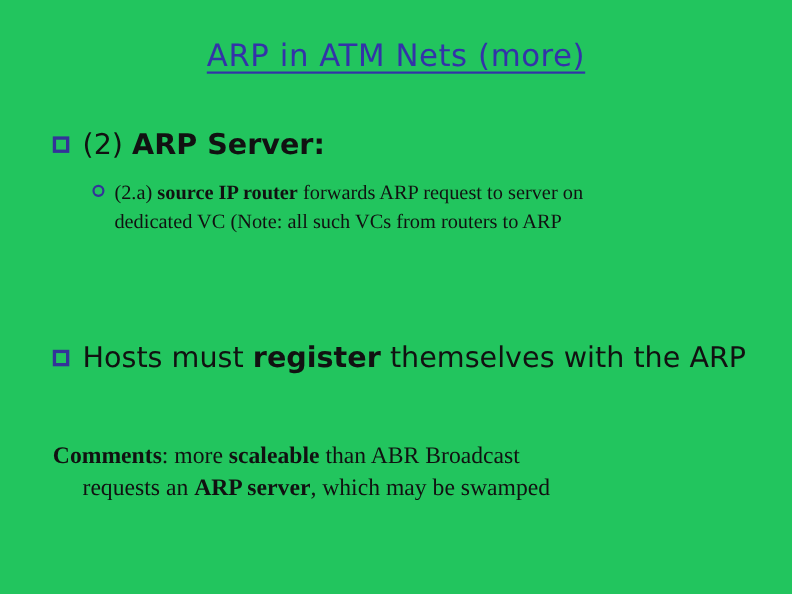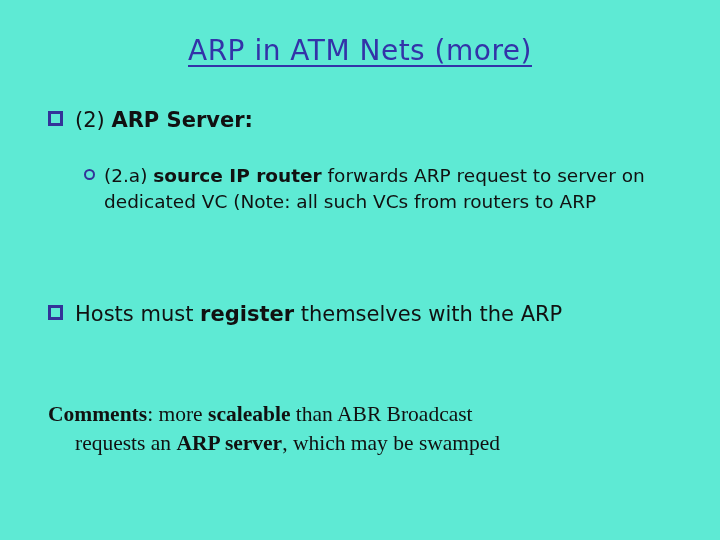--- a/index.html
+++ b/index.html
@@ -4,21 +4,21 @@
 <style>
   html, body {
     margin: 0;
     padding: 0;
     background: #ffffff;
   }
   .slide {
     position: relative;
     width: 720px;
     height: 540px;
-    background: #5eead4;
+    background: #22c55e;
     font-family: "DejaVu Sans", sans-serif;
     color: #111111;
     overflow: hidden;
   }
   .bold { font-weight: bold; }
 
   .title {
     position: absolute;
     top: 34px;
     left: 0;
@@ -33,22 +33,23 @@
   }
 
   .line {
     white-space: nowrap;
   }
 
   
   .bullet-l1 {
     position: absolute;
     left: 48px;
-    font-size: 21px;
+    font-size: 26px;
     line-height: 28px;
+    margin-top: 12px;
   }
   .bullet-l1 .body {
     display: inline-block;
     vertical-align: top;
     max-width: 620px;
   }
   .sq-bullet {
     display: inline-block;
     width: 9px;
     height: 9px;
@@ -58,20 +59,21 @@
     position: relative;
     top: -1px;
   }
 
   
   .bullet-l2 {
     position: absolute;
     left: 84px;
     font-size: 18.5px;
     line-height: 26px;
+    font-family: Liberation Serif, serif;
   }
   .ci-bullet {
     display: inline-block;
     width: 7px;
     height: 7px;
     border: 2px solid #333399;
     border-radius: 50%;
     margin-right: 9px;
     vertical-align: baseline;
     position: relative;

